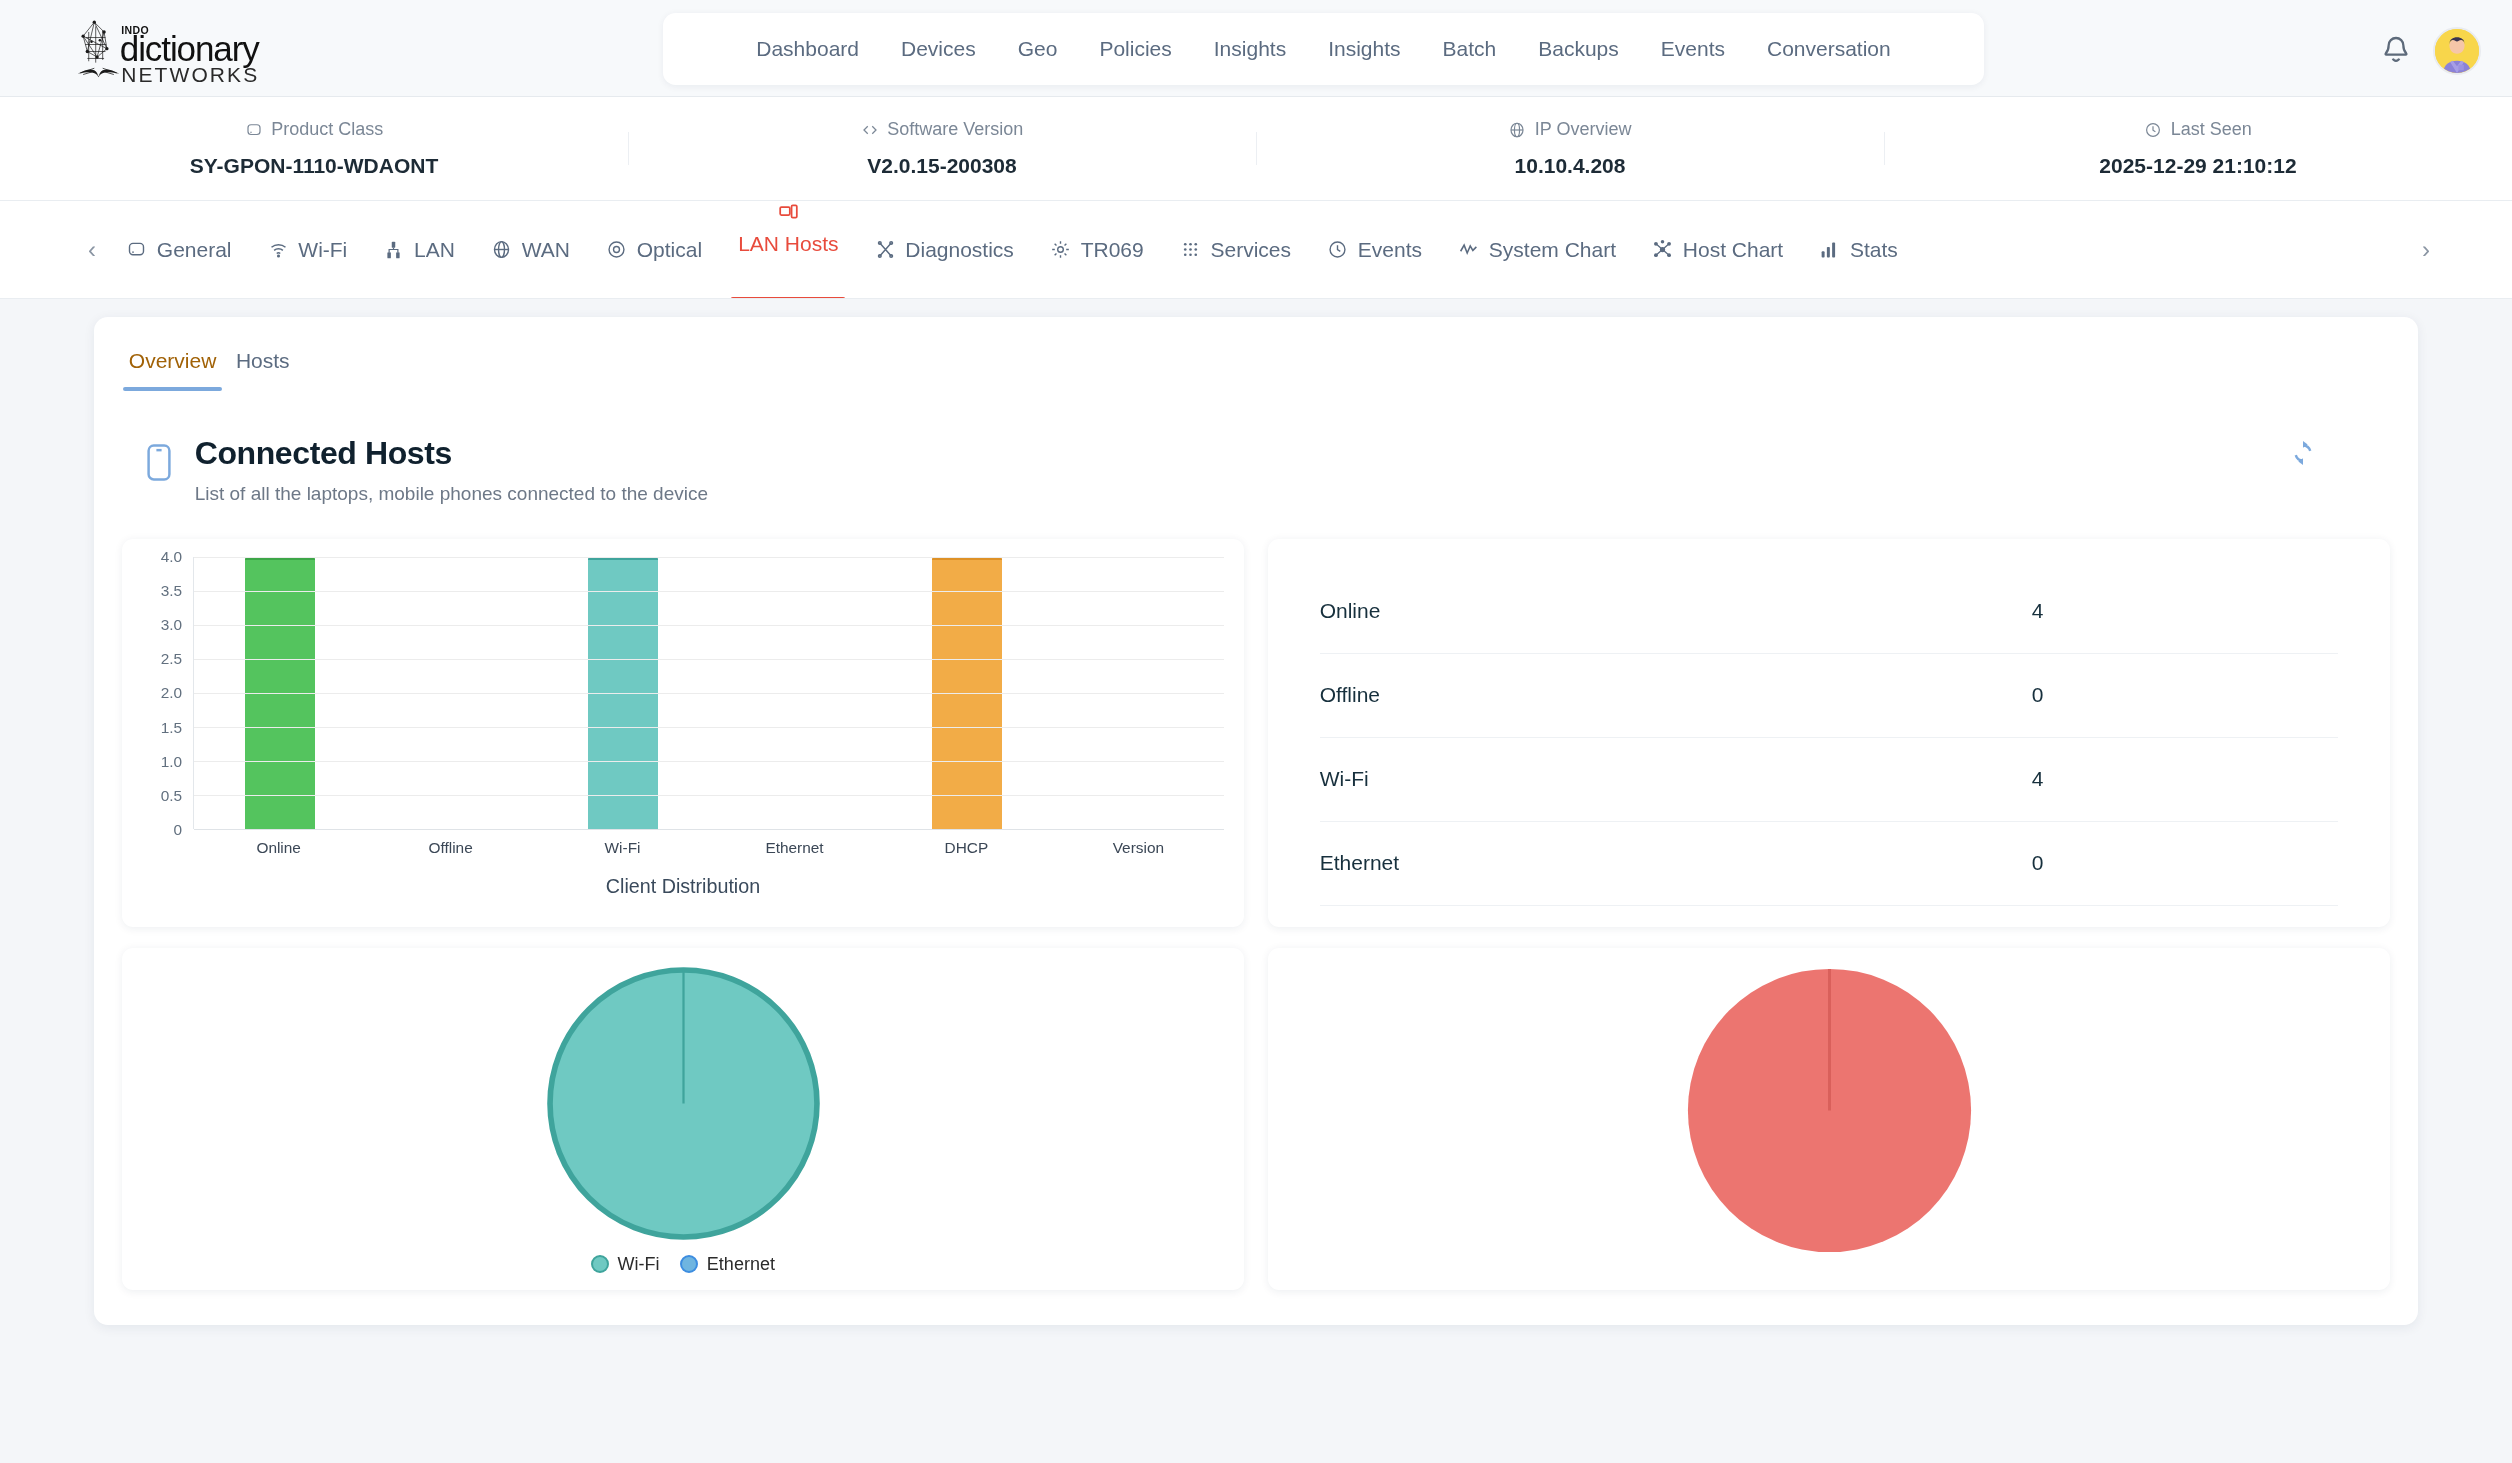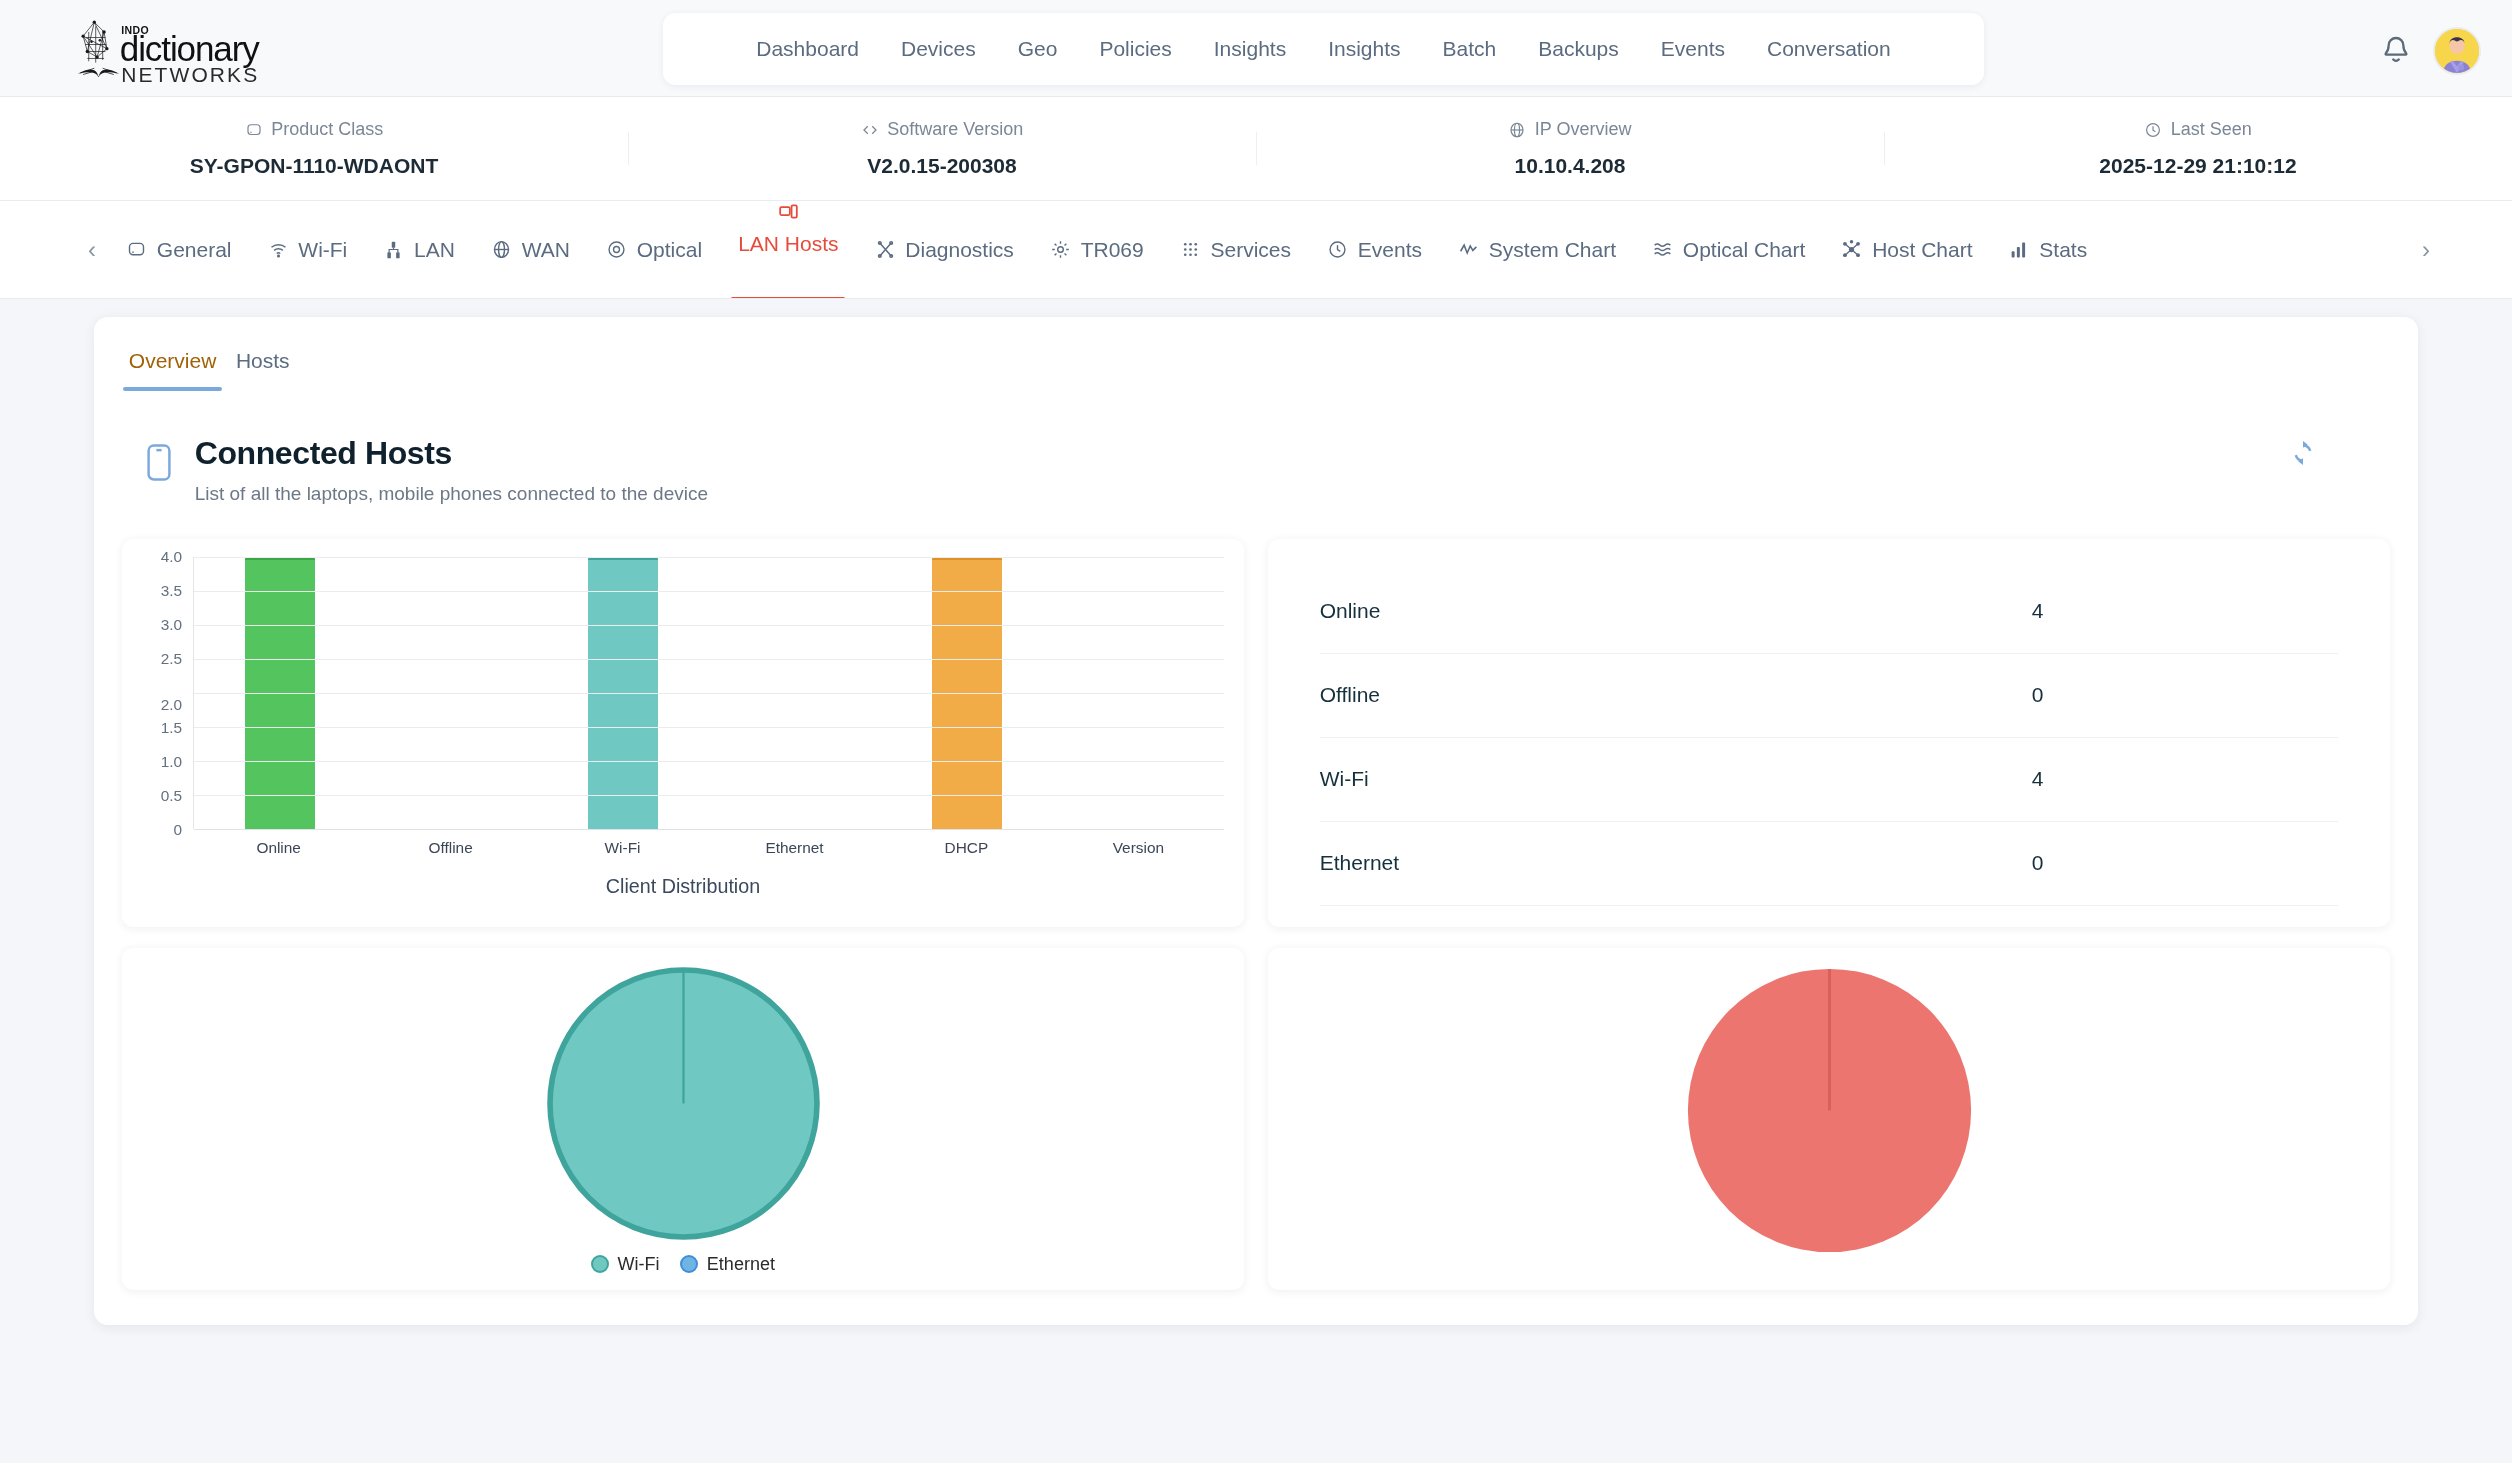--- a/index.html
+++ b/index.html
@@ -415,26 +415,20 @@
       <span>Events</span>
     </div>
 
     <div class="tab">
       <svg width="21" height="21" viewBox="0 0 24 24" fill="none" stroke="#5b6b80" stroke-width="1.8">
         <path d="M3 14l4-7 3.5 9L14 8l3 5 4-4"></path>
         </svg>
       <span>System Chart</span>
     </div>
 
-    <div class="tab">
-      <svg width="21" height="21" viewBox="0 0 24 24" fill="none" stroke="#5b6b80" stroke-width="1.6">
-        <path d="M3 7q3-2.5 6 0t6 0 6 0M3 12q3-2.5 6 0t6 0 6 0M3 17q3-2.5 6 0t6 0 6 0"></path>
-        </svg>
-      <span>Optical Chart</span>
-    </div>
 
     <div class="tab">
       <svg width="21" height="21" viewBox="0 0 24 24" fill="#5b6b80">
         <circle cx="12" cy="12" r="3"></circle>
           <circle cx="4.5" cy="5.5" r="2.2"></circle>
           <circle cx="19.5" cy="5.5" r="2.2"></circle>
         <circle cx="4.5" cy="18.5" r="2.2"></circle>
           <circle cx="19.5" cy="18.5" r="2.2"></circle>
           <circle cx="12" cy="3" r="2"></circle>
         <path d="M12 12L4.5 5.5M12 12l7.5-6.5M12 12l-7.5 6.5M12 12l7.5 6.5" stroke="#5b6b80" stroke-width="1.5"></path>
@@ -483,21 +477,21 @@
 
     <div class="chartrow">
 
       <div class="panel">
         <div class="barchart">
           <div class="ylabels">
               <div class="ytick" style="top: calc(100%);">0</div>
               <div class="ytick" style="top: calc(87.5%);">0.5</div>
               <div class="ytick" style="top: calc(75%);">1.0</div>
               <div class="ytick" style="top: calc(62.5%);">1.5</div>
-              <div class="ytick" style="top: calc(50%); margin-top: 12px;">2.0</div>
+              <div class="ytick" style="top: calc(50%);">2.0</div>
               <div class="ytick" style="top: calc(37.5%);">2.5</div>
               <div class="ytick" style="top: calc(25%);">3.0</div>
               <div class="ytick" style="top: calc(12.5%);">3.5</div>
               <div class="ytick" style="top: calc(0%);">4.0</div>
             </div>
           <div class="plot">
             <div class="bars">
                 <div class="barcell">
                   <div class="bar" style="height: 100%; background: rgb(84, 196, 94); border-top: 3.5px solid rgb(61, 166, 72);"></div>
                 </div>

